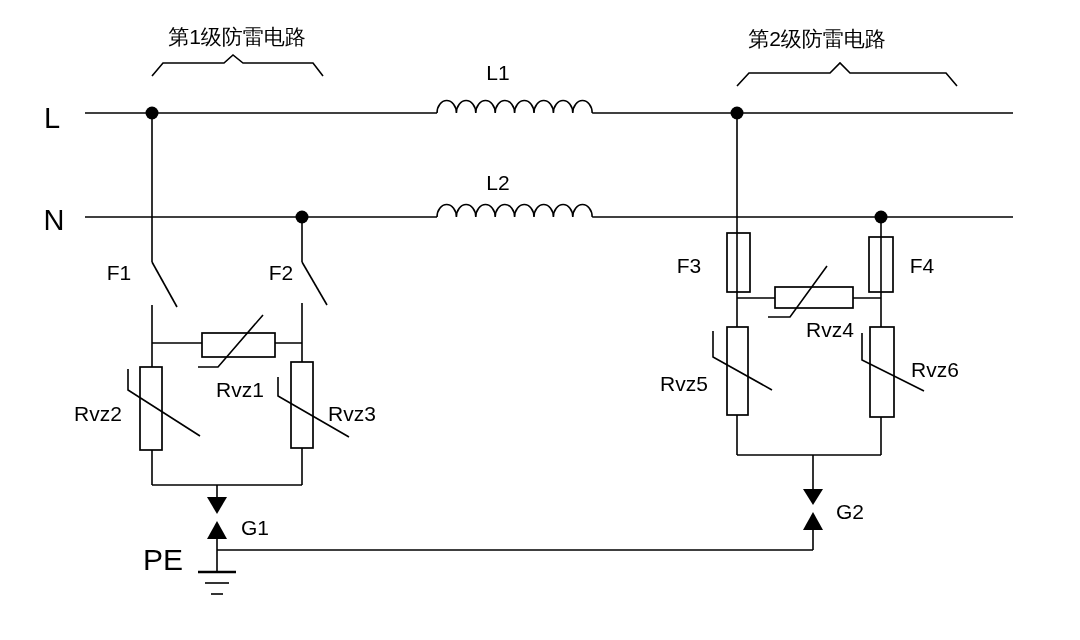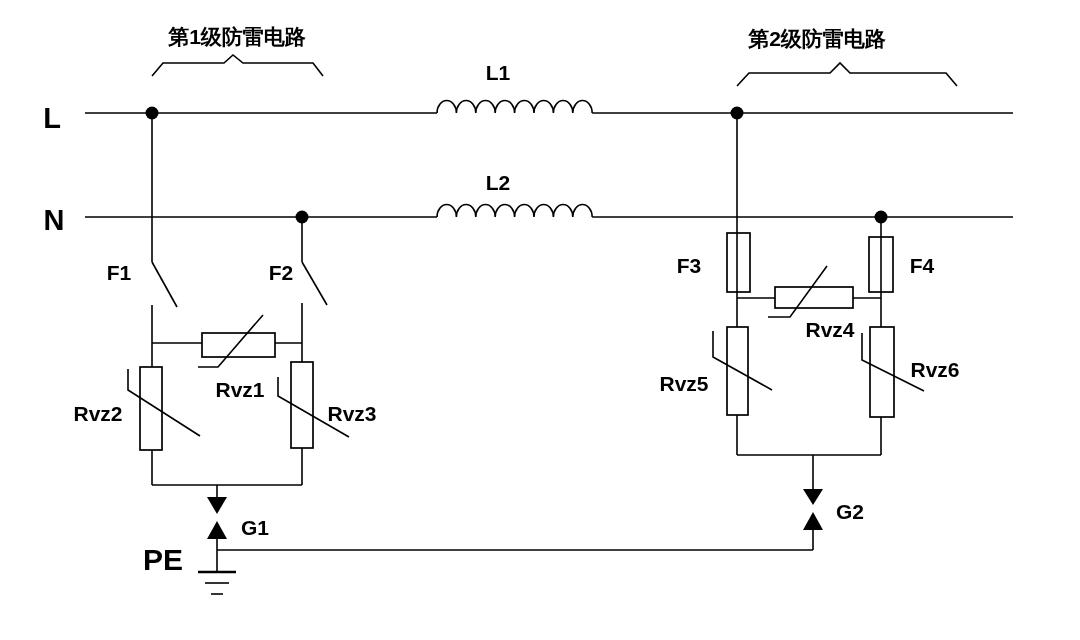--- a/index.html
+++ b/index.html
@@ -1,17 +1,17 @@
 <!DOCTYPE html>
 <html style="--ink: #000000; --bg: #ffffff;"><head>
 <meta charset="utf-8">
 <style>
   html,body{margin:0;padding:0;background:#fff;}
   .stage{position:relative;width:1080px;height:640px;background:var(--bg,#fff);overflow:hidden;
-         font-family:"Liberation Sans",sans-serif;font-weight:bold;}
+         font-family:"Liberation Sans",sans-serif;}
   svg{display:block;}
   .wire{stroke:var(--ink,#000);stroke-width:1.6;fill:none;}
   .thick{stroke-width:2.4;}
   .box{stroke:var(--ink,#000);stroke-width:1.7;fill:none;}
   .solid{fill:var(--ink,#000);stroke:none;}
   .lbl{fill:var(--ink,#000);font-size:21px;}
   .lbl-big{fill:var(--ink,#000);font-size:29px;}
   .lbl-pe{fill:var(--ink,#000);font-size:30px;}
   .cjk{fill:var(--ink,#000);font-size:21px;}
 </style>

